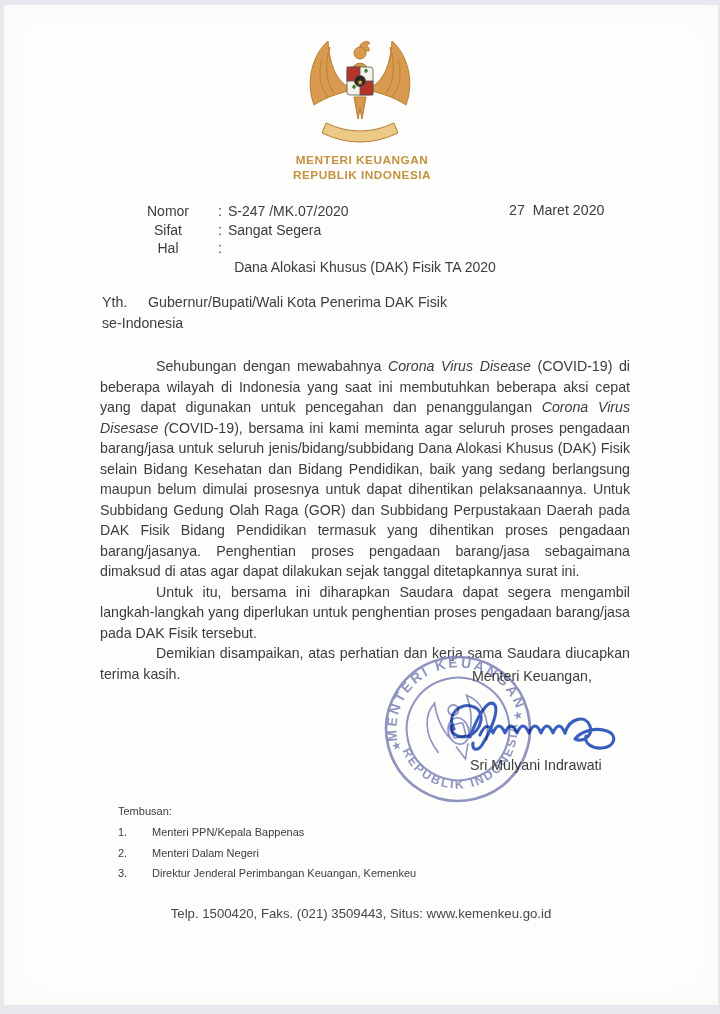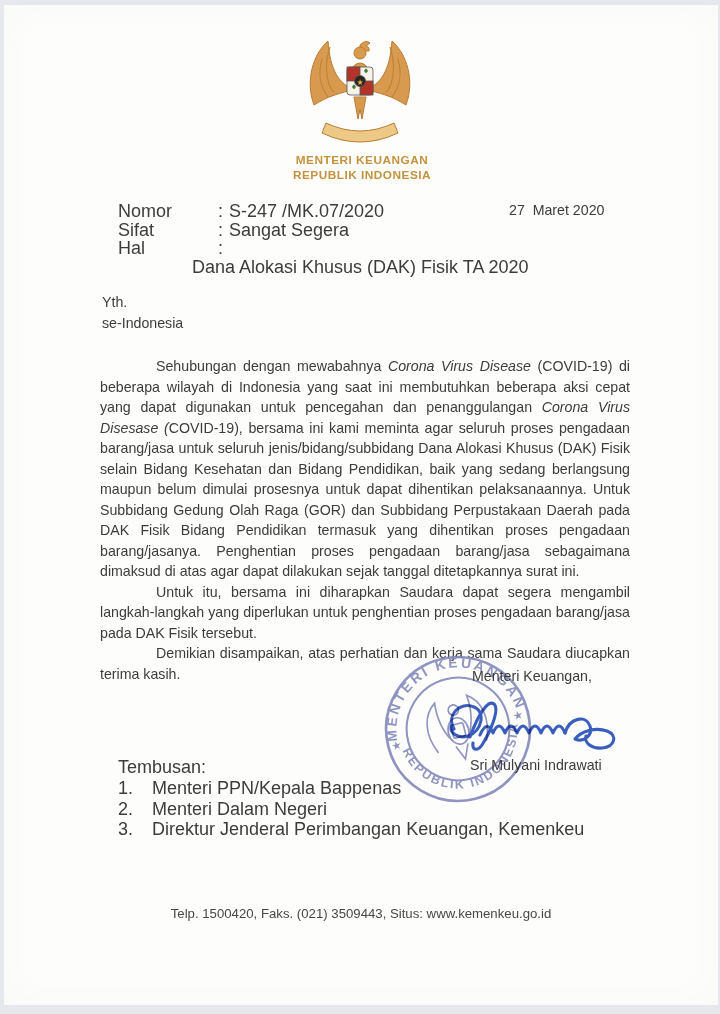--- a/index.html
+++ b/index.html
@@ -14,41 +14,41 @@
     background:#fdfdfc;
     box-shadow:inset 0 0 40px rgba(0,0,0,0.02);
   }
   
   .emblem{position:absolute;left:296px;top:20px;width:120px;height:126px;}
   .letterhead-text{
     position:absolute;left:208px;top:148px;width:300px;text-align:center;
     color:#c2923e;font-weight:bold;font-size:11.8px;line-height:15px;letter-spacing:.5px;
   }
   
-  .meta{position:absolute;left:114px;top:197px;width:420px;font-size:18px;line-height:18.6px;}
+  .meta{position:absolute;left:114px;top:197px;width:420px;font-size:14px;line-height:18.6px;text-align:center;}
   .meta-row{display:flex;}
   .meta-label{width:100px;flex:none;}
   .meta-colon{flex:none;margin-right:6px;}
   .meta-line2{margin-left:74px;}
   .date{position:absolute;left:505px;top:197px;font-size:14.2px;white-space:pre;}
   
   .recipient{position:absolute;left:98px;top:287px;font-size:14.2px;line-height:21px;}
   .recipient .row1{display:flex;}
   .recipient .yth{width:46px;flex:none;}
   
   .body{position:absolute;left:96px;top:351px;width:530px;font-size:14.2px;line-height:20.5px;text-align:justify;}
   .body p{margin:0;text-indent:56px;}
   .it{font-style:italic;}
   
   .stamp{position:absolute;left:376px;top:646px;width:156px;height:156px;transform:rotate(-14deg);opacity:.88;z-index:1;}
   .sig-title{position:absolute;left:468px;top:663px;font-size:14.2px;z-index:2;}
   .sig-scribble{position:absolute;left:430px;top:686px;width:220px;height:66px;z-index:3;mix-blend-mode:multiply;}
   .sig-name{position:absolute;left:466px;top:752px;font-size:14.2px;z-index:2;text-align:right;}
   
-  .copies{position:absolute;left:114px;top:752px;font-size:18px;line-height:20.8px;}
+  .copies{position:absolute;left:114px;top:796px;font-size:11px;line-height:20.8px;}
   .copy-item{display:flex;}
   .copy-num{width:34px;flex:none;}
   
   .footer{position:absolute;left:0;top:897px;width:714px;text-align:center;font-size:13.2px;line-height:23px;color:#474747;}
 </style>
 </head>
 <body>
 
 <div class="stage">
   <div class="page">
@@ -105,20 +105,21 @@
         <span class="meta-label">Hal</span>
         <span class="meta-colon">:</span>
       </div>
       <div class="meta-line2">Dana Alokasi Khusus (DAK) Fisik TA 2020</div>
     </div>
     <div class="date">27  Maret 2020</div>
 
     <div class="recipient">
       <div class="row1">
         <span class="yth">Yth.</span>
+        <span>Gubernur/Bupati/Wali Kota Penerima DAK Fisik</span>
       </div>
       <div>se-Indonesia</div>
     </div>
 
     <div class="body">
       <p><span>Sehubungan dengan mewabahnya </span><span class="it">Corona Virus Disease</span><span> (COVID-19) di beberapa wilayah di Indonesia yang saat ini membutuhkan beberapa aksi cepat yang dapat digunakan untuk pencegahan dan penanggulangan </span><span class="it">Corona Virus Disesase (</span><span>COVID-19), bersama ini kami meminta agar seluruh proses pengadaan barang/jasa untuk seluruh jenis/bidang/subbidang Dana Alokasi Khusus (DAK) Fisik selain Bidang Kesehatan dan Bidang Pendidikan, baik yang sedang berlangsung maupun belum dimulai prosesnya untuk dapat dihentikan pelaksanaannya. Untuk Subbidang Gedung Olah Raga (GOR) dan Subbidang Perpustakaan Daerah pada DAK Fisik Bidang Pendidikan termasuk yang dihentikan proses pengadaan barang/jasanya. Penghentian proses pengadaan barang/jasa sebagaimana dimaksud di atas agar dapat dilakukan sejak tanggal ditetapkannya surat ini.</span></p>
       <p><span>Untuk itu, bersama ini diharapkan Saudara dapat segera mengambil langkah-langkah yang diperlukan untuk penghentian proses pengadaan barang/jasa pada DAK Fisik tersebut.</span></p>
       <p><span>Demikian disampaikan, atas perhatian dan kerja sama Saudara diucapkan terima kasih.</span></p>
     </div>
 

